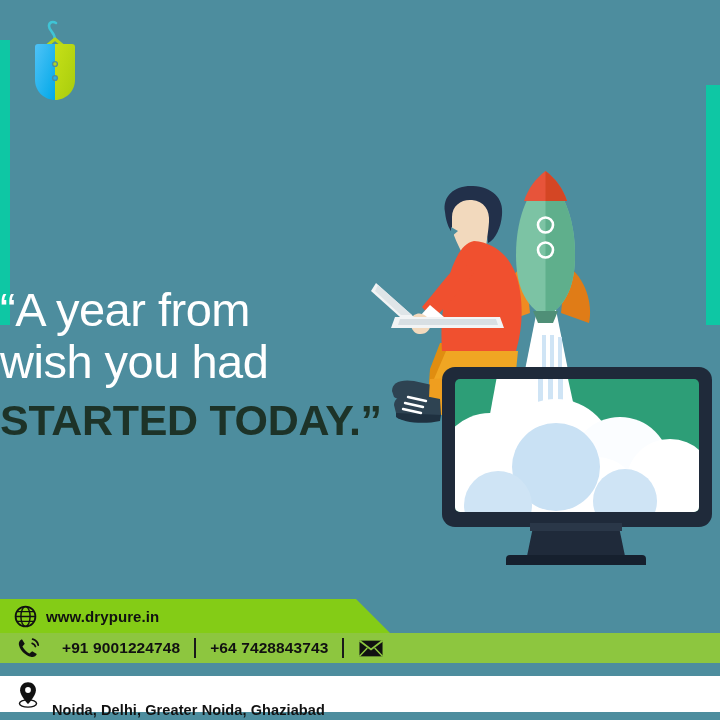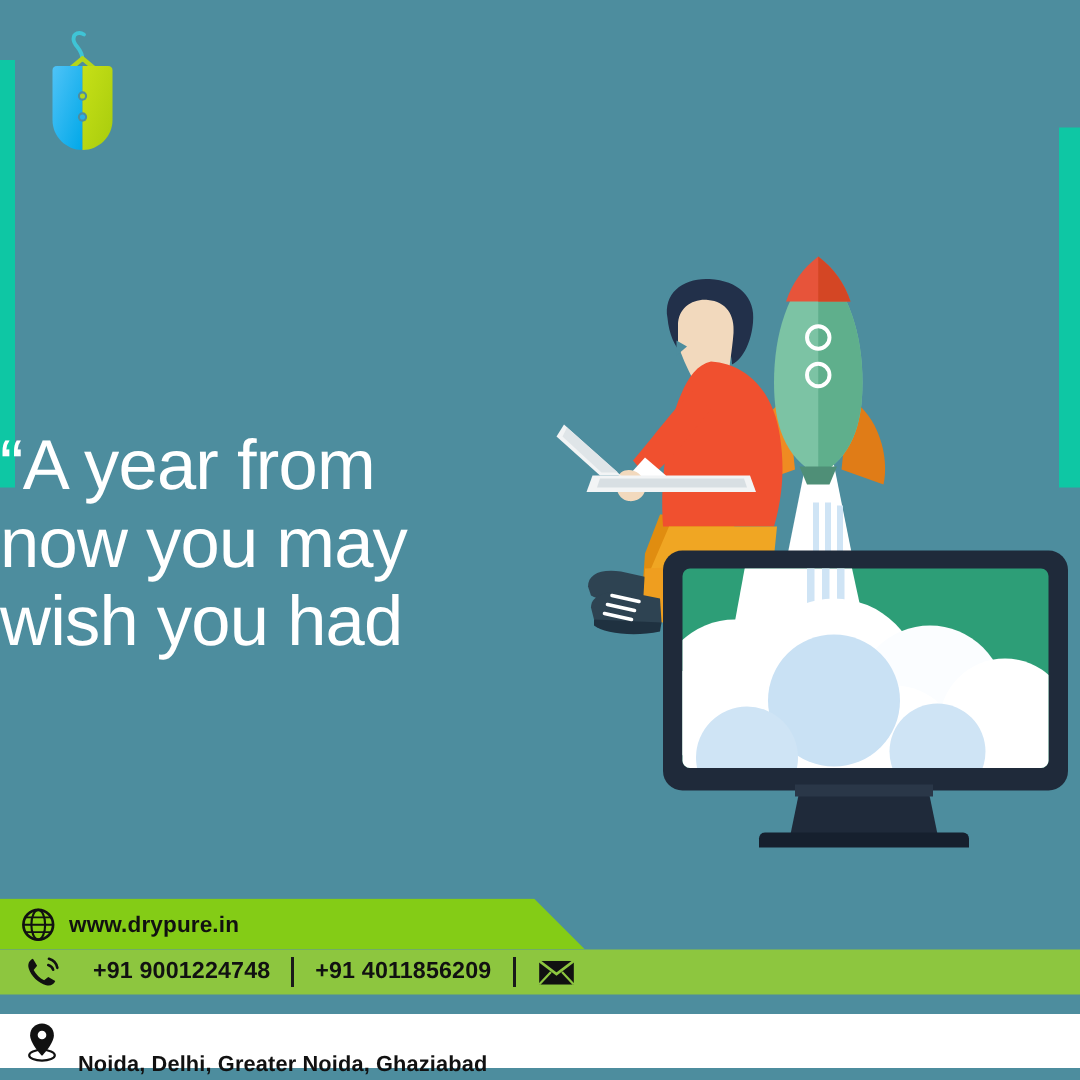--- a/index.html
+++ b/index.html
@@ -118,22 +118,22 @@
 
       <circle cx="33" cy="46" r="3.1" fill="#4d8d9e"></circle>
       <circle cx="33" cy="46" r="1.7" fill="#b5d619"></circle>
       <circle cx="33" cy="60" r="3.1" fill="#4d8d9e"></circle>
       <circle cx="33" cy="60" r="1.7" fill="#29aee6"></circle>
     </svg>
   </div>
 
   <div id="quote-block">
     <span class="quote-line">“A year from</span>
-    <span class="quote-line">now you may</span>
     <span class="quote-line">wish you had</span>
+    <span id="quote-emphasis">STARTED TODAY.”</span>
   </div>
 
   <div id="illustration">
     <svg viewBox="0 0 350 400" width="350" height="400">
 
       <g>
         <path d="M168 140 L185 140 L207 250 L146 250 Z" fill="#ffffff"></path>
         <rect x="172" y="170" width="4" height="75" fill="#cfe4f5"></rect>
         <rect x="180" y="170" width="4" height="75" fill="#cfe4f5"></rect>
         <rect x="188" y="172" width="4" height="72" fill="#cfe4f5"></rect>
@@ -244,21 +244,21 @@
       <span class="f-icon" id="phone-icon">
         <svg viewBox="0 0 28 28" width="26" height="26">
           <path d="M7.5 4.5 C5 5.5 3.5 8 4.5 11.5 C6 17 11.5 22 17 23.5 C20 24.3 22.5 23 23.5 20.5
                    L18.5 17.5 L15.5 20 C12.5 18.5 9.5 15.5 8 12.5 L10.5 9.5 Z" fill="#111"></path>
           <path d="M19 4.5 C22.5 5.5 24.5 8 25 11" fill="none" stroke="#111" stroke-width="1.9" stroke-linecap="round"></path>
           <path d="M18.5 9 C20.5 9.6 21.6 10.8 22 12.4" fill="none" stroke="#111" stroke-width="1.9" stroke-linecap="round"></path>
         </svg>
       </span>
       <span class="f-text phone-text" style="margin-left:16px">+91 9001224748</span>
       <span class="f-sep"></span>
-      <span class="f-text phone-text">+91 4011856209</span>
+      <span class="f-text phone-text">+64 7428843743</span>
       <span class="f-sep"></span>
       <span class="f-icon" id="email-icon">
         <svg viewBox="0 0 26 18" width="24" height="17">
           <rect x="0.5" y="0.5" width="25" height="17" fill="#111"></rect>
           <path d="M0.5 0.5 L13 10 L25.5 0.5" fill="none" stroke="#8dc63f" stroke-width="2"></path>
           <path d="M0.5 17.5 L9 8.5 M25.5 17.5 L17 8.5" fill="none" stroke="#8dc63f" stroke-width="1.6"></path>
         </svg>
       </span>
     </div>
 

